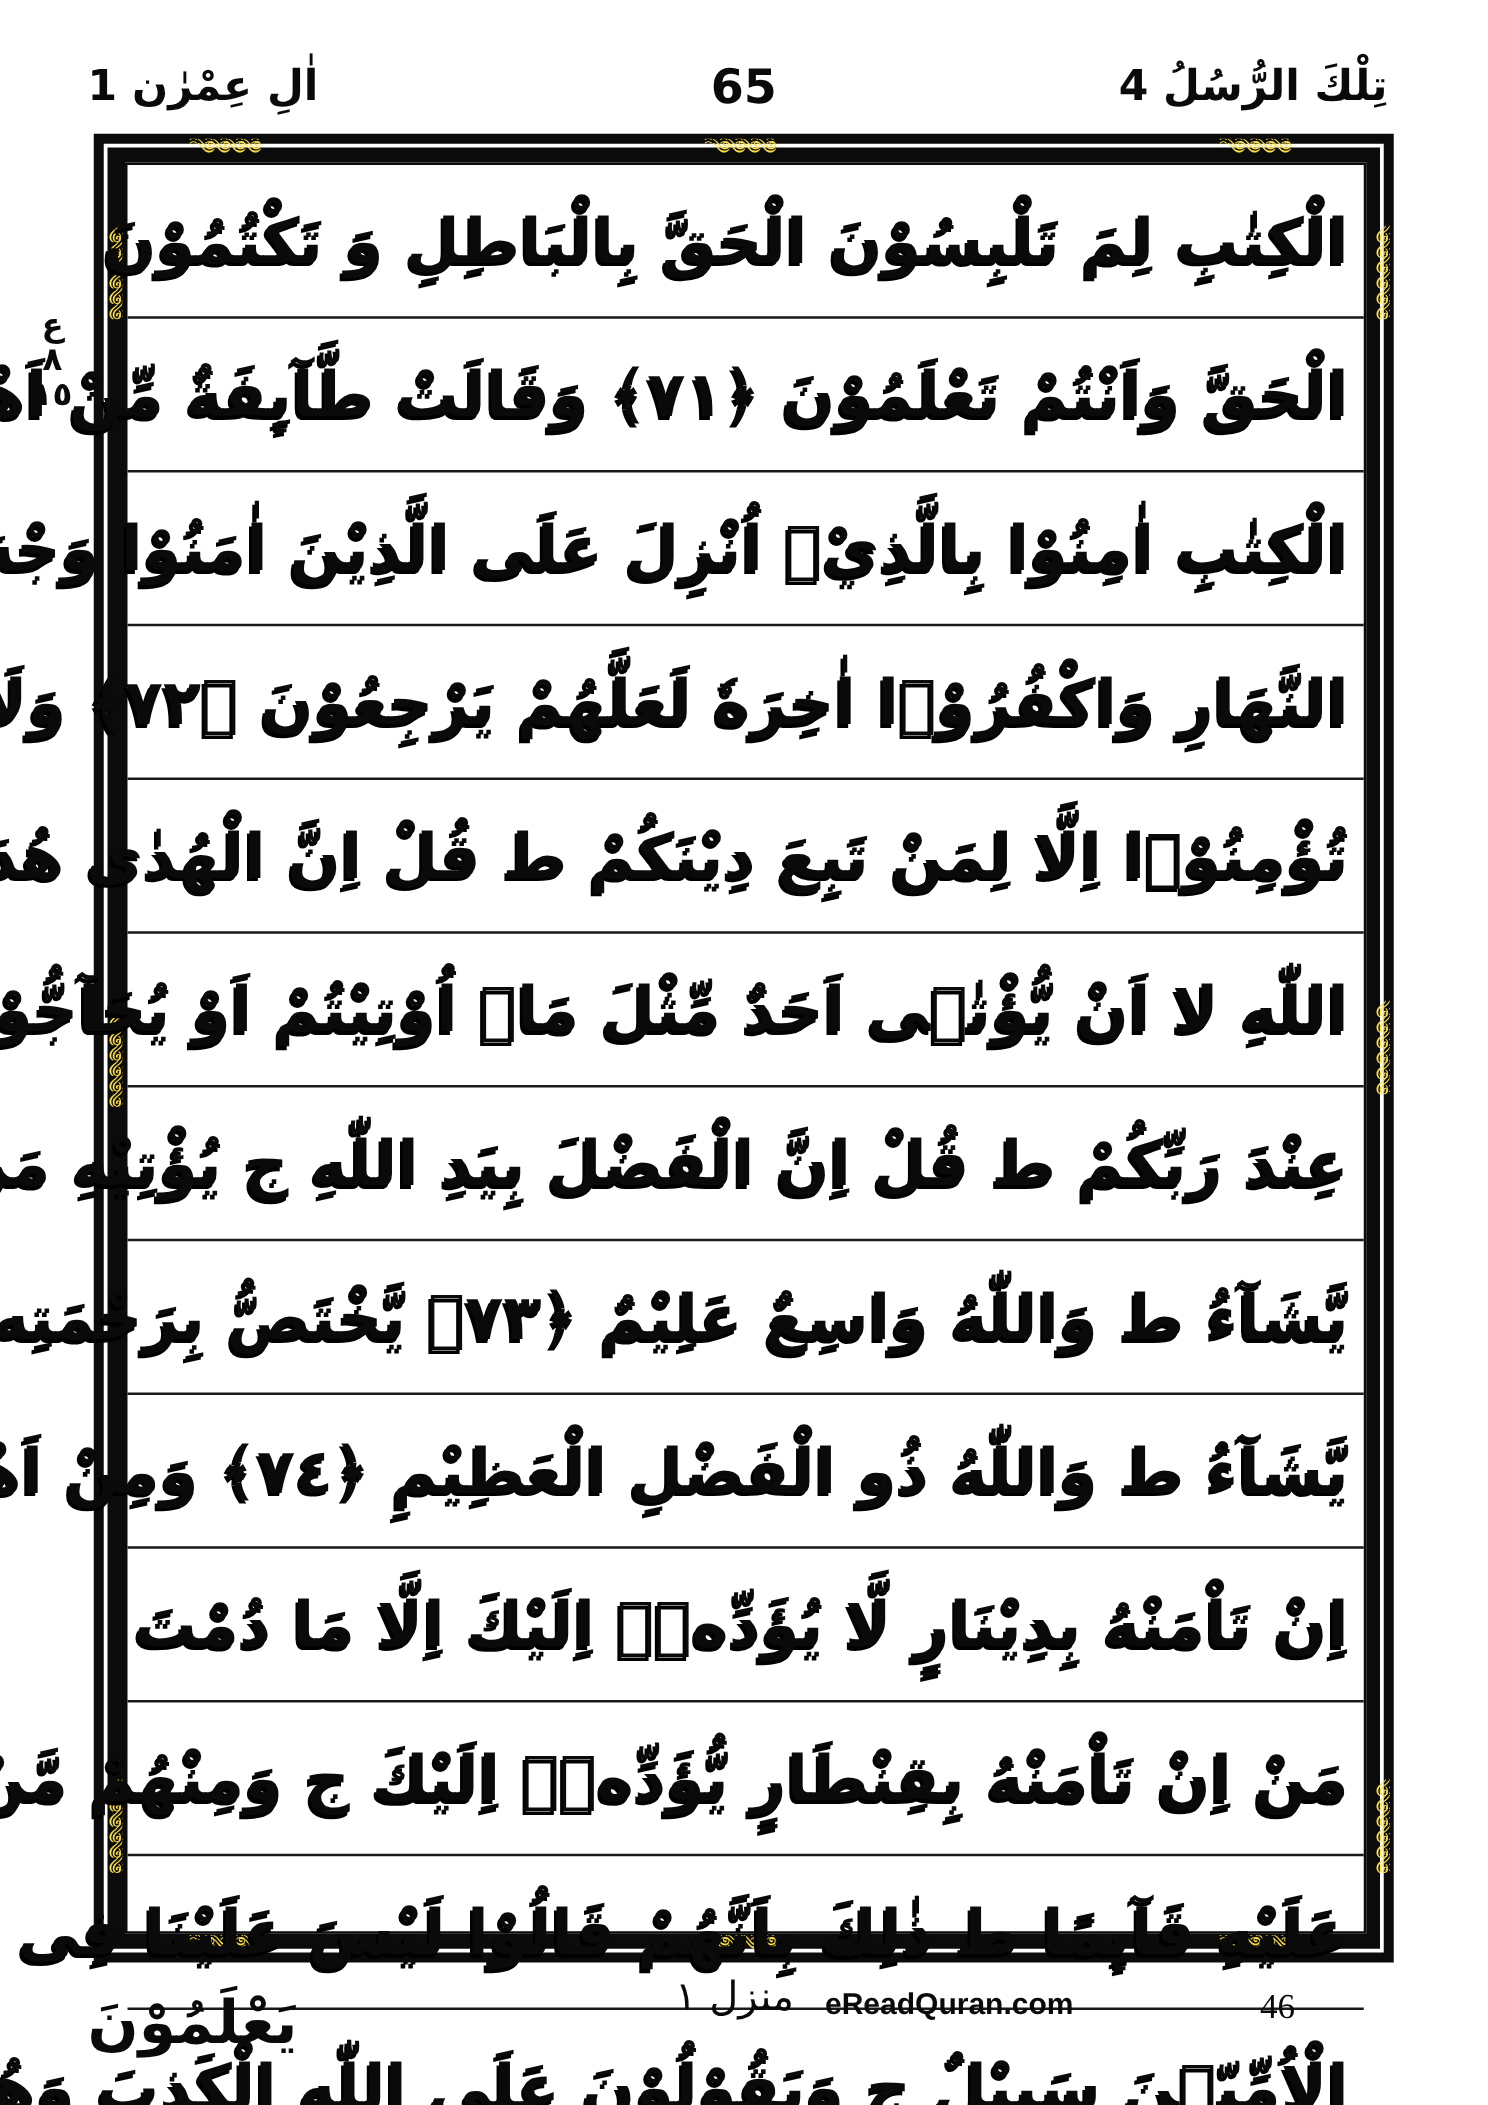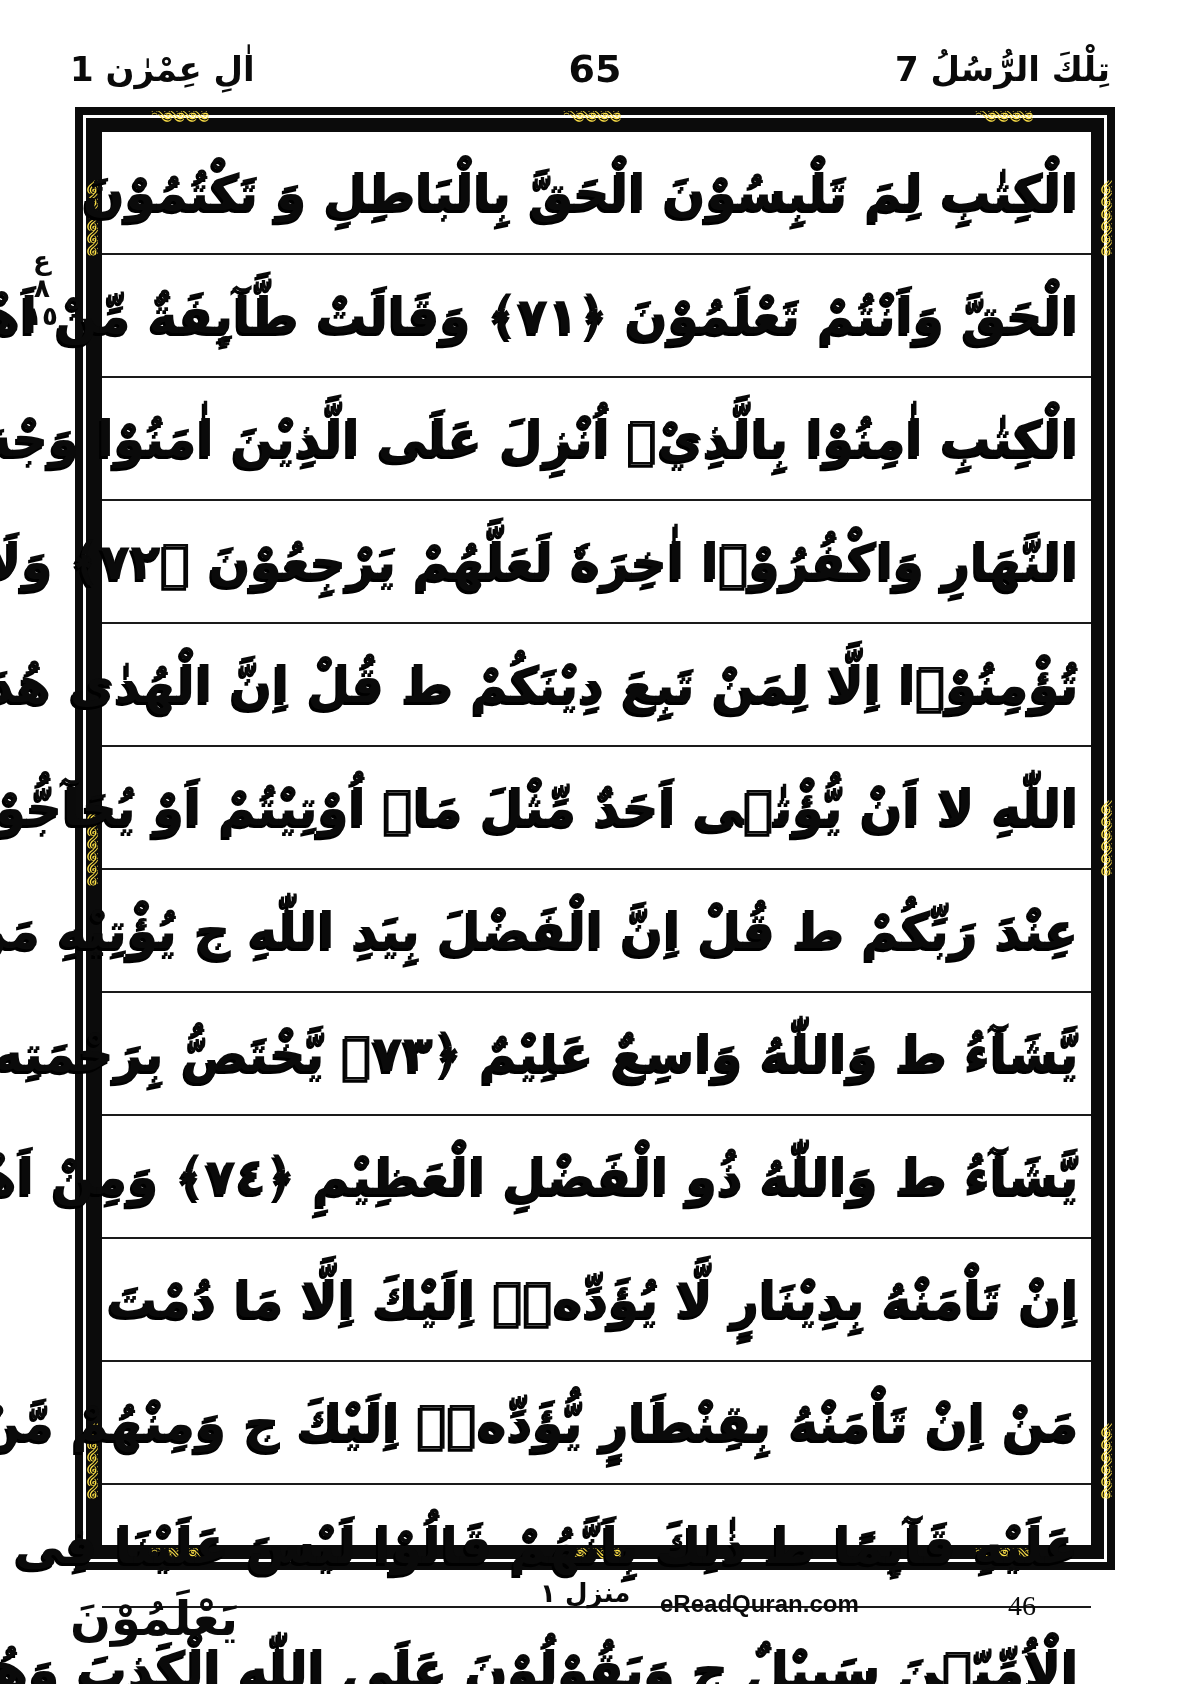--- a/index.html
+++ b/index.html
@@ -50,35 +50,35 @@
   .line-text {
     font-family: "DejaVu Sans", sans-serif; font-size: 50px; font-weight: bold;
     white-space: nowrap; text-align: justify; text-align-last: justify; width: 100%;
     line-height: 1.6; text-shadow: -2px 3px 0 #000;
   }
 
   .footer-word {
     position: absolute; left: 70px; top: 1590px; font-size: 48px; font-weight: bold; direction: rtl;
   }
   .footer-manzil {
-    position: absolute; left: 540px; top: 1578px; font-size: 26px; font-weight: bold; direction: rtl;
+    position: absolute; left: 540px; top: 1578px; font-size: 32px; font-weight: normal; direction: rtl;
   }
   .footer-site {
     position: absolute; left: 660px; top: 1590px; font-family: "Liberation Sans", sans-serif;
     font-size: 24px; font-weight: bold; letter-spacing: 0px;
   }
   .footer-page {
     position: absolute; left: 1008px; top: 1590px; font-family: "Liberation Serif", serif;
     font-size: 28px;
   }
 </style>
 </head>
 <body>
 
-<div class="header-text" id="hdr-right">تِلْكَ الرُّسُلُ 7</div>
+<div class="header-text" id="hdr-right">تِلْكَ الرُّسُلُ 4</div>
 <div class="header-text" id="hdr-center">65</div>
 <div class="header-text" id="hdr-left">اٰلِ عِمْرٰن 1</div>
 
 <div class="margin-mark">
   <span>ع</span>
   <span>٨</span>
   <span>١٥</span>
 </div>
 
 <div class="frame">

